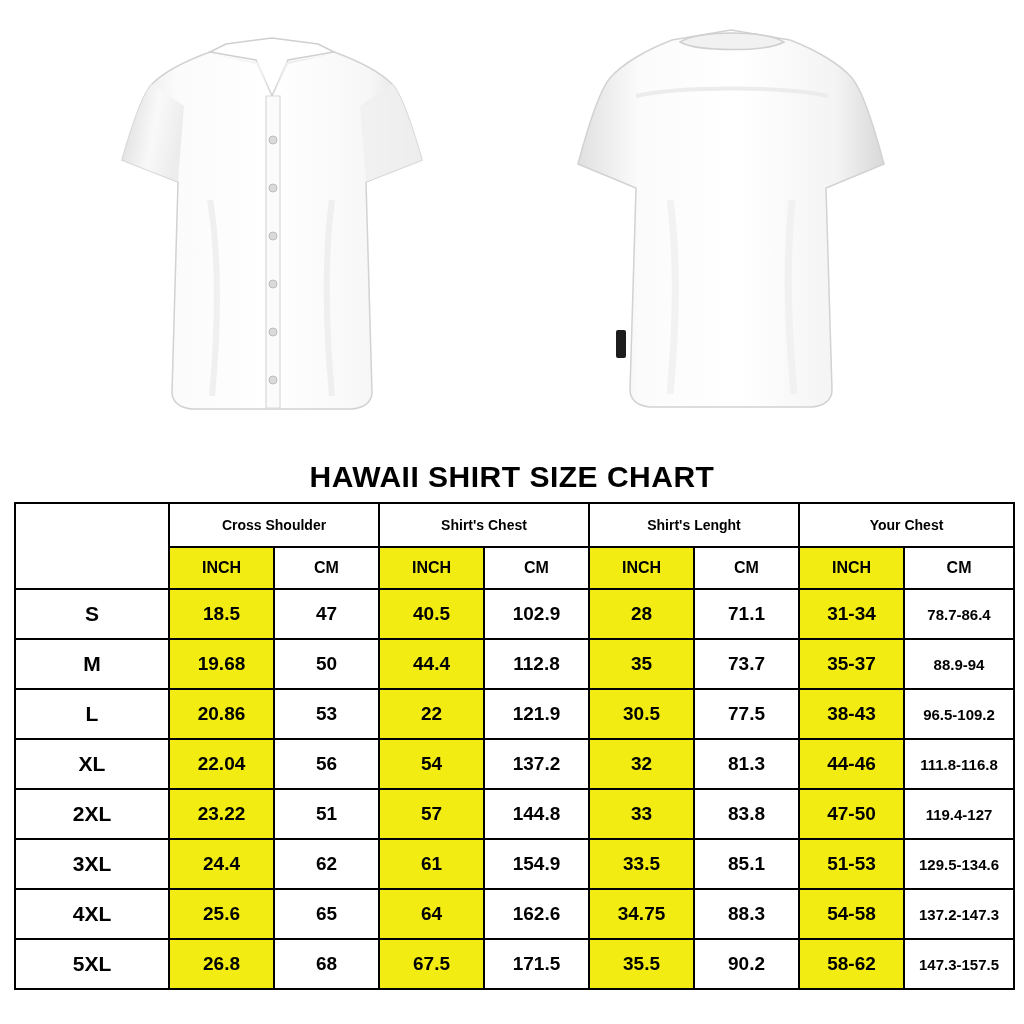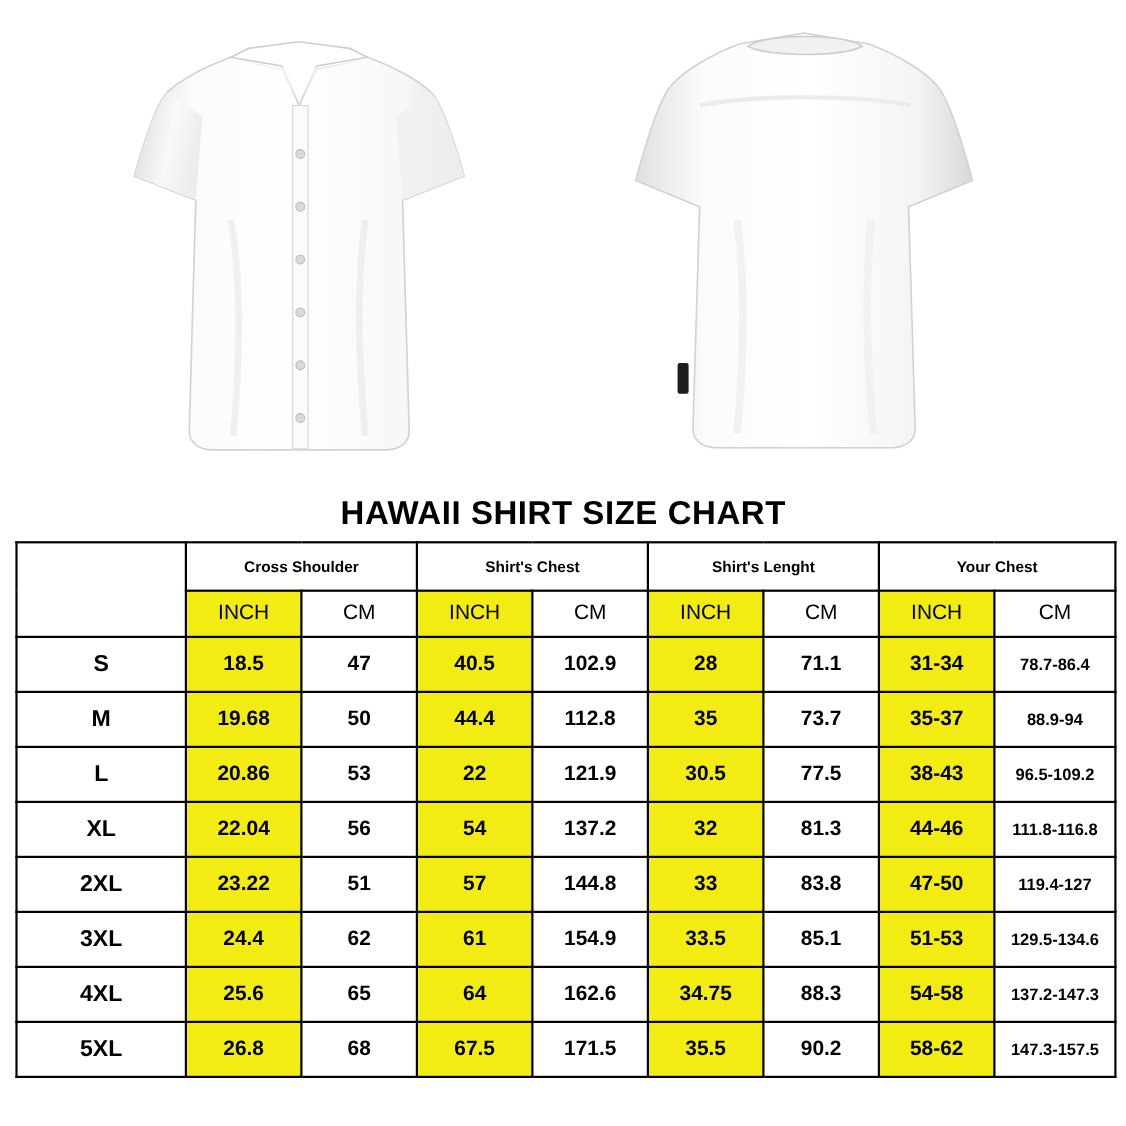--- a/index.html
+++ b/index.html
@@ -37,21 +37,21 @@
   .shirt-back { left: 520px; }
   .shirt svg { display: block; }
 
   
   .chart-title {
     text-align: center;
     font-size: 30px;
     font-weight: bold;
     letter-spacing: 0.5px;
     color: #000000;
-    margin: 2px 0 8px 0;
+    margin: 12px 0 8px 0;
     font-family: "Liberation Sans", sans-serif;
   }
 
   
   .table-wrap {
     padding: 0 14px;
     box-sizing: border-box;
     width: 1024px;
   }
   table.size-chart {
@@ -67,22 +67,22 @@
     vertical-align: middle;
     color: #000000;
     padding: 0;
   }
   .group-head {
     font-size: 14px;
     font-weight: bold;
     height: 42px;
   }
   .unit-head {
-    font-size: 19px;
-    font-weight: normal;
+    font-size: 16px;
+    font-weight: bold;
     height: 40px;
   }
   .row-cell {
     font-size: 19px;
     font-weight: bold;
     height: 48px;
   }
   .size-label {
     font-size: 21px;
     font-weight: bold;

